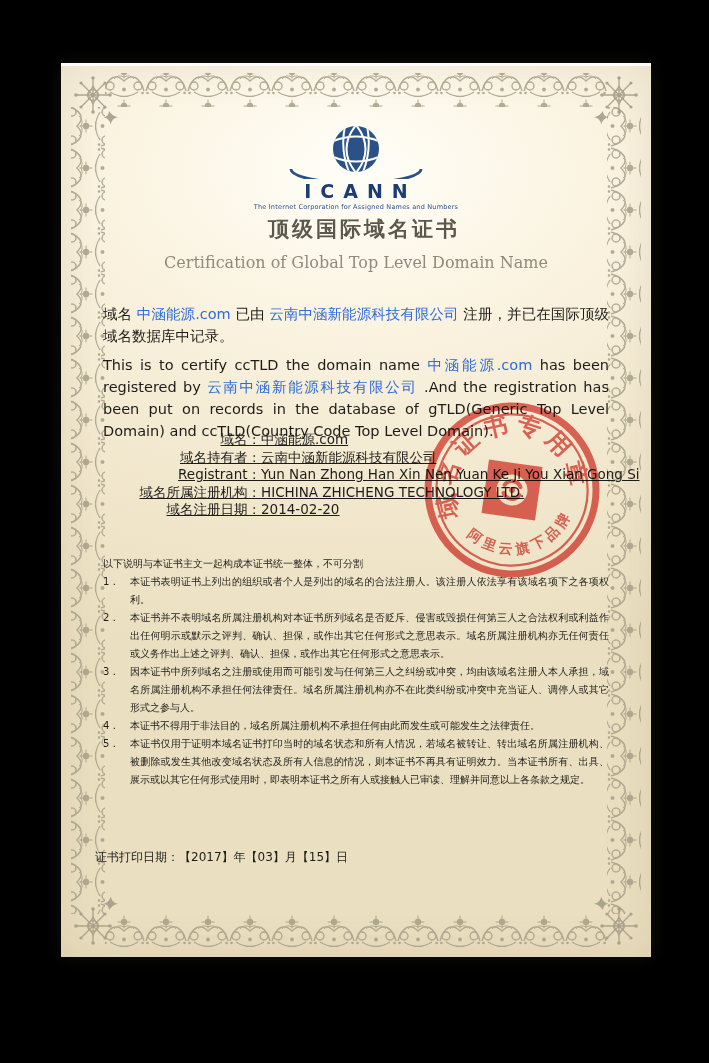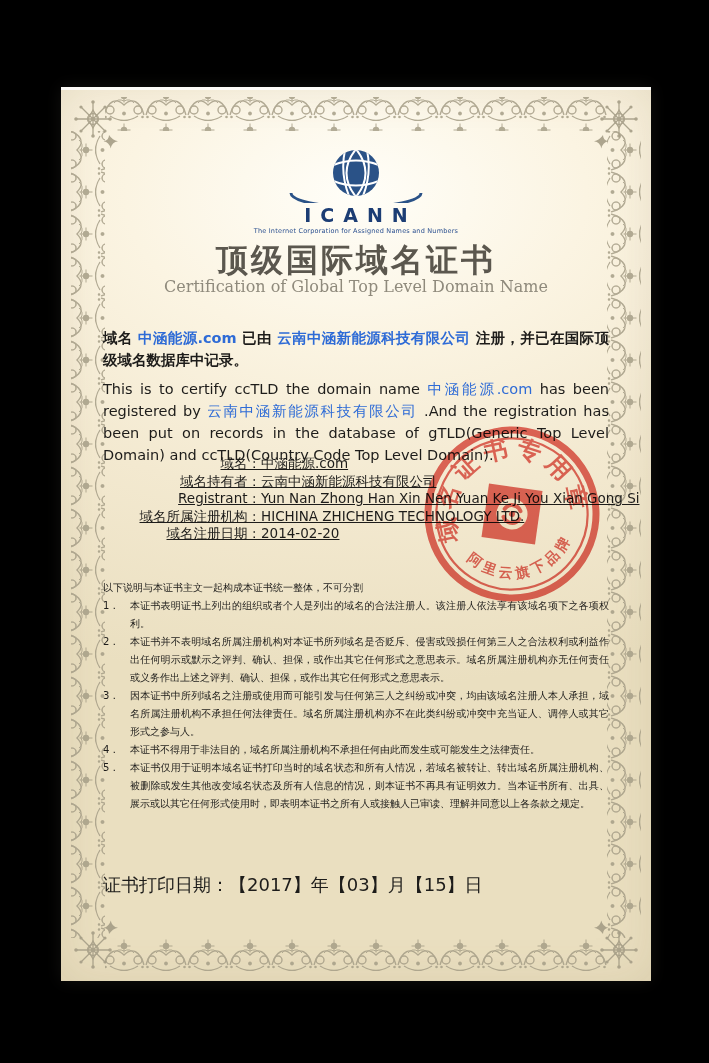--- a/index.html
+++ b/index.html
@@ -1,41 +1,41 @@
 <!DOCTYPE html>
 <html><head>
 <meta charset="utf-8">
 <style>
   html,body{margin:0;padding:0;background:#000;width:709px;height:1063px;overflow:hidden;
     font-family:"DejaVu Sans",sans-serif;}
-  .stage{position:relative;width:709px;height:771px;background:#000;margin-top:24px;}
+  .stage{position:relative;width:709px;height:771px;background:#000;}
   .paper{position:absolute;left:61px;top:63px;width:590px;height:894px;
     background:radial-gradient(ellipse 130% 55% at 50% 12%, #fffef8 0%, #fbf4e2 30%, #f3e9d0 62%, #eadfc0 100%);
     box-shadow:inset 0 3px 0 rgba(255,255,255,.85), inset 0 0 46px rgba(125,104,62,.14), 0 0 16px rgba(255,244,206,.07);}
   .border-svg{position:absolute;left:0;top:0;width:590px;height:894px;pointer-events:none;}
   .logo-block{position:absolute;top:62px;left:0;width:100%;display:flex;flex-direction:column;align-items:center;}
   .wordmark{margin-top:1px;font-size:19px;font-weight:bold;letter-spacing:9px;color:#1c3d74;text-indent:9px;}
   .tagline{margin-top:1px;font-size:6.5px;color:#2a4f8f;letter-spacing:.2px;}
-  .cert-title{position:absolute;top:152px;left:0;width:100%;text-align:center;
-    font-size:32px;font-weight:bold;letter-spacing:3px;color:#5b574e;}
+  .cert-title{position:absolute;top:152px;left:8px;width:100%;text-align:center;
+    font-size:21px;font-weight:bold;letter-spacing:3px;color:#5b574e;}
   .cert-subtitle{position:absolute;top:190px;left:0;width:100%;text-align:center;
     font-family:"DejaVu Serif",serif;font-size:16px;font-weight:normal;color:#8f8a7c;}
   .para{position:absolute;left:42px;width:506px;font-size:14.5px;line-height:22px;color:#1d1c1a;text-align:justify;}
-  .p1{top:240px;font-weight:bold;}
+  .p1{top:240px;}
   .p2{top:291px;}
   .blue{color:#2e6bd6;}
   .details{position:absolute;left:42px;top:368px;width:506px;font-size:13.5px;color:#1d1c1a;}
   .drow{display:flex;line-height:17.5px;text-decoration:underline;}
   .dlabel{width:158px;text-align:right;flex:none;white-space:nowrap;}
   .dvalue{flex:1;white-space:nowrap;}
   .terms{position:absolute;left:42px;top:492px;width:506px;font-size:10px;line-height:18px;color:#1d1c1a;text-align:justify;}
   .term{display:flex;}
   .tnum{width:27px;flex:none;}
   .ttext{flex:1;text-align:justify;}
-  .print-date{position:absolute;left:42px;top:786px;width:506px;font-size:18px;color:#1d1c1a;}
+  .print-date{position:absolute;left:34px;top:786px;width:506px;font-size:12px;color:#1d1c1a;}
   .seal{position:absolute;left:363px;top:339px;width:176px;height:176px;
     transform:rotate(-12deg);opacity:.8;mix-blend-mode:multiply;pointer-events:none;}
 </style>
 </head>
 <body>
 
 <div class="stage">
   <div class="paper">
 
     <svg class="border-svg" viewBox="0 0 590 894" aria-hidden="true">

